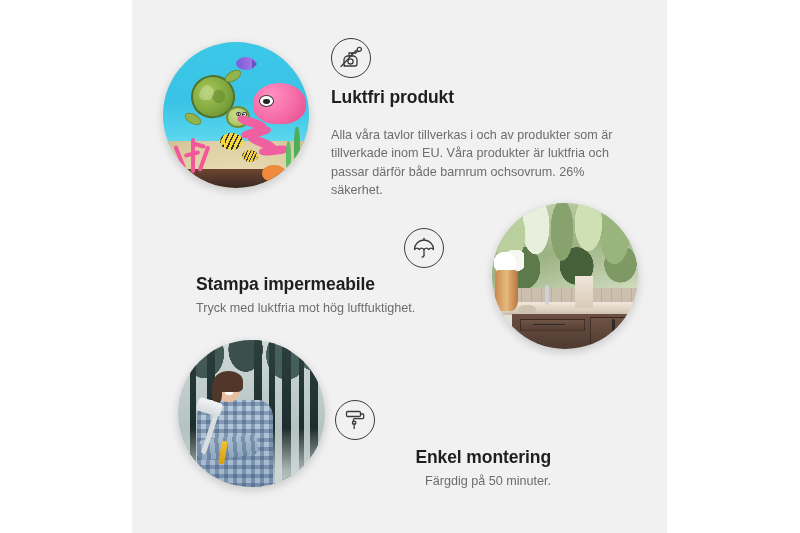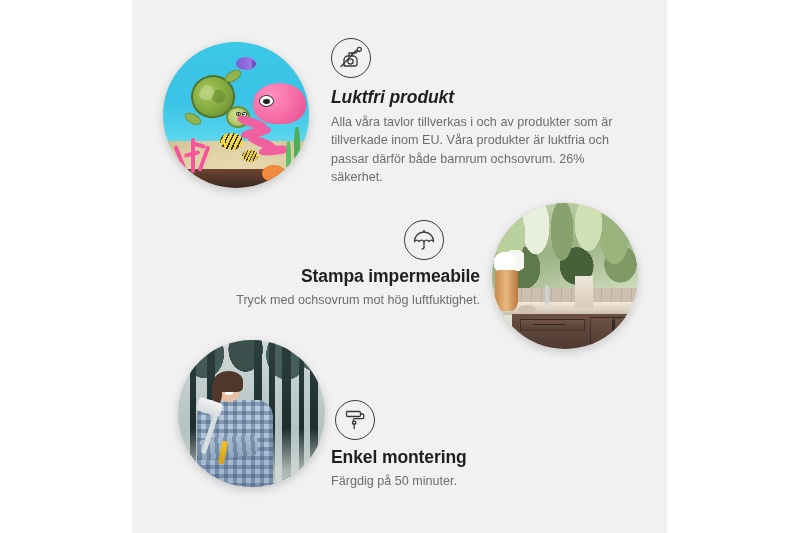--- a/index.html
+++ b/index.html
@@ -318,32 +318,32 @@
   }
   .feat-body {
     font-size: 12.6px;
     line-height: 1.45;
     color: #6d6d6d;
   }
 
   
   .feature-1 { left: 331px; top: 38px; width: 300px; }
   .feature-1 .icon-circle { margin-bottom: 9px; }
-  .feature-1 .feat-title { margin-bottom: 5px; font-style: italic; }
-
-  
-  .feature-2 { left: 196px; top: 220px; width: 284px; text-align: right; }
+  .feature-1 .feat-title { margin-bottom: 18px; }
+
+  
+  .feature-2 { left: 196px; top: 228px; width: 284px; text-align: left; }
   .feature-2 .icon-wrap { display:flex; justify-content:flex-end; padding-right: 36px; }
   .feature-2 .feat-title { margin-top: 6px; margin-bottom: 4px; }
 
   
   .feature-3 { left: 331px; top: 400px; width: 280px; text-align:center; }
   .feature-3 .icon-wrap { display:flex; justify-content:flex-start; padding-left: 4px; }
   .feature-3 .feat-title { margin-top: 7px; margin-bottom: 4px; }
-  .feature-3 .feat-title, .feature-3 .feat-body { text-align:left; padding-right: 60px; }
+  .feature-3 .feat-title, .feature-3 .feat-body { text-align:right; padding-right: 60px; }
 </style>
 </head>
 <body>
 
 <div id="page">
   <div class="canvas"></div>
 
   <div class="circle-img circle-1">
     <div class="sea">
       <div class="sand"></div>
@@ -429,21 +429,21 @@
       <div class="icon-circle">
         <svg width="26" height="26" viewBox="0 0 26 26" fill="none" stroke="#3a3a3a" stroke-width="1.3">
           <path d="M3.5 14.5a9.5 9.5 0 0 1 19 0c-1.8-1.9-3.4-1.9-4.75 0-1.35-1.9-3.15-1.9-4.75 0-1.6-1.9-3.4-1.9-4.75 0-1.35-1.9-2.95-1.9-4.75 0z" stroke-linejoin="round"></path>
           <path d="M13 14.5v6.1" stroke-linecap="round"></path>
           <path d="M13 20.6a1.9 1.9 0 0 1-1.9 1.4" stroke-linecap="round"></path>
           <path d="M13 5V3.3" stroke-linecap="round"></path>
         </svg>
       </div>
     </div>
     <div class="feat-title">Stampa impermeabile</div>
-    <div class="feat-body">Tryck med ochsovrum mot hög luftfuktighet.</div>
+    <div class="feat-body">Tryck med luktfria mot hög luftfuktighet.</div>
   </div>
 
   <div class="circle-img circle-3">
     <div class="forest">
       <div class="canopy"></div>
       <div class="trunk" style="left:52%"></div>
       <div class="trunk" style="left:62%;width:4%"></div>
       <div class="trunk" style="left:71%;width:6%"></div>
       <div class="trunk" style="left:82%;width:4%"></div>
       <div class="trunk" style="left:90%;width:5%"></div>

